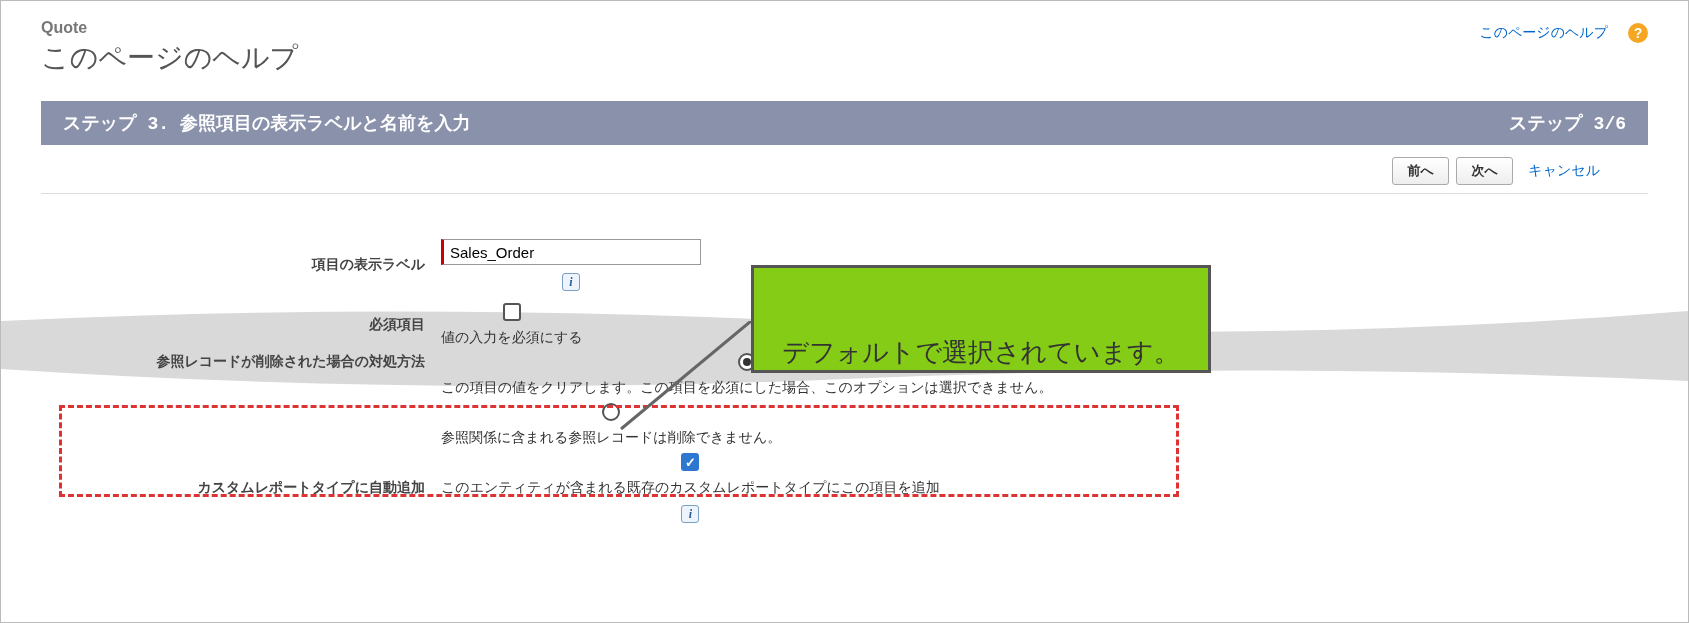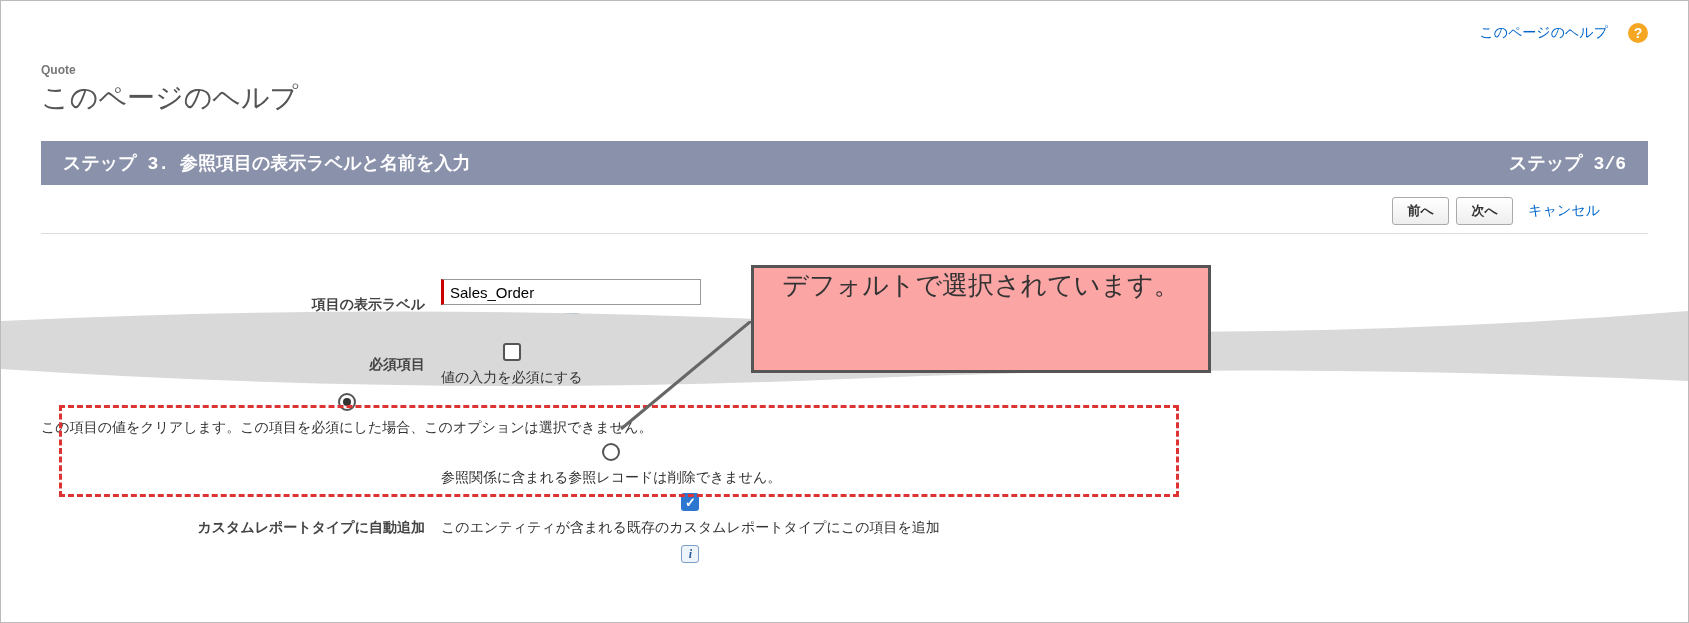--- a/index.html
+++ b/index.html
@@ -18,24 +18,23 @@
     overflow: hidden;
   }
   .header {
     display: flex;
     justify-content: space-between;
     align-items: flex-start;
     padding: 18px 40px 10px 40px;
   }
   .title-block { }
   .object-name {
-    font-size: 12px;
+    font-size: 16px;
     font-weight: bold;
     color: #777;
-    margin-top: 44px;
   }
   .page-title {
     font-size: 28px;
     color: #555;
     margin-top: 2px;
   }
   .help-link {
     display: flex;
     align-items: center;
     gap: 20px;
@@ -185,24 +184,24 @@
   }
   .wave-separator svg { width: 100%; height: 100%; display: block; }
 
   
   .callout-box {
     position: absolute;
     left: 750px;
     top: 264px;
     width: 460px;
     height: 108px;
-    background: #fca5a5;
+    background: #84cc16;
     border: 3px solid #555;
     display: flex;
-    align-items: flex-start;
+    align-items: flex-end;
     justify-content: center;
     font-size: 26px;
     color: #333;
     z-index: 5;
   }
   .callout-line {
     position: absolute;
     z-index: 4;
     pointer-events: none;
   }
@@ -267,20 +266,21 @@
 
       <div class="form-row">
         <div class="form-label">必須項目</div>
         <div class="form-control">
           <span class="checkbox"></span>
           <span class="option-text">値の入力を必須にする</span>
         </div>
       </div>
 
       <div class="form-row" style="align-items:flex-start;">
+        <div class="form-label">参照レコードが削除された場合の対処方法</div>
         <div class="form-control">
           <span class="radio selected"></span>
           <span class="option-text">この項目の値をクリアします。この項目を必須にした場合、このオプションは選択できません。</span>
         </div>
       </div>
 
       <div class="form-row">
         <div class="form-label"></div>
         <div class="form-control">
           <span class="radio"></span>

